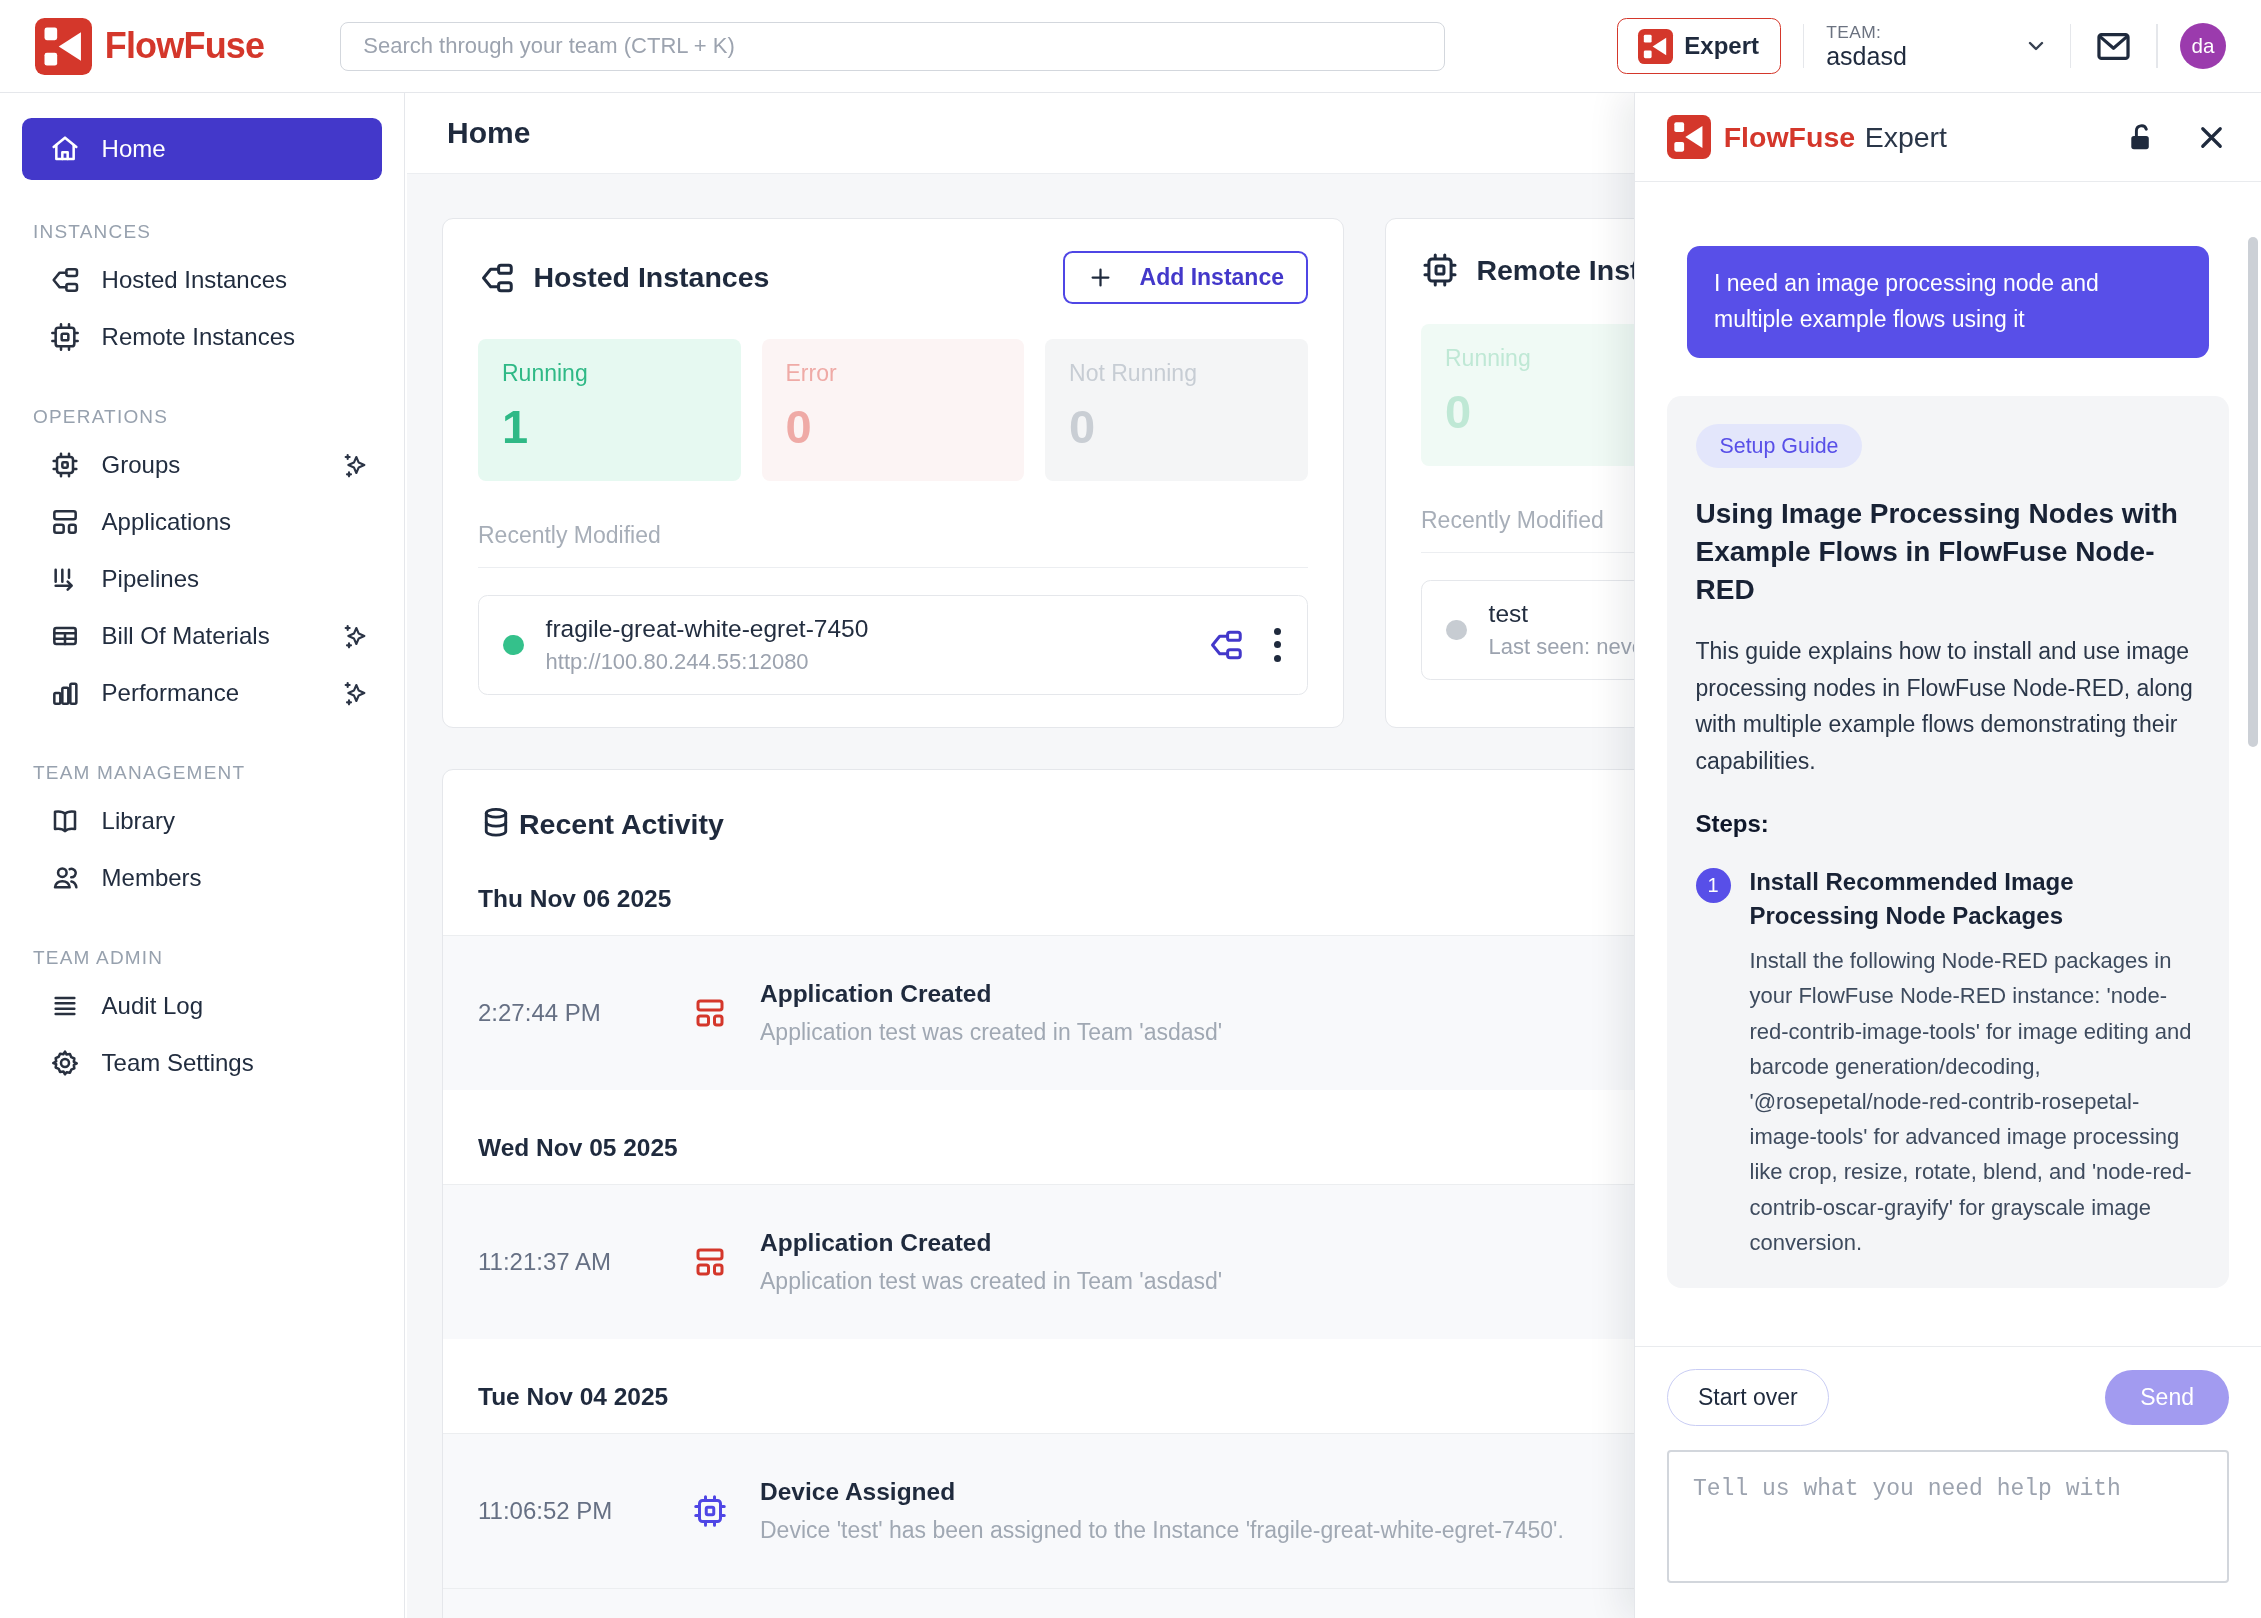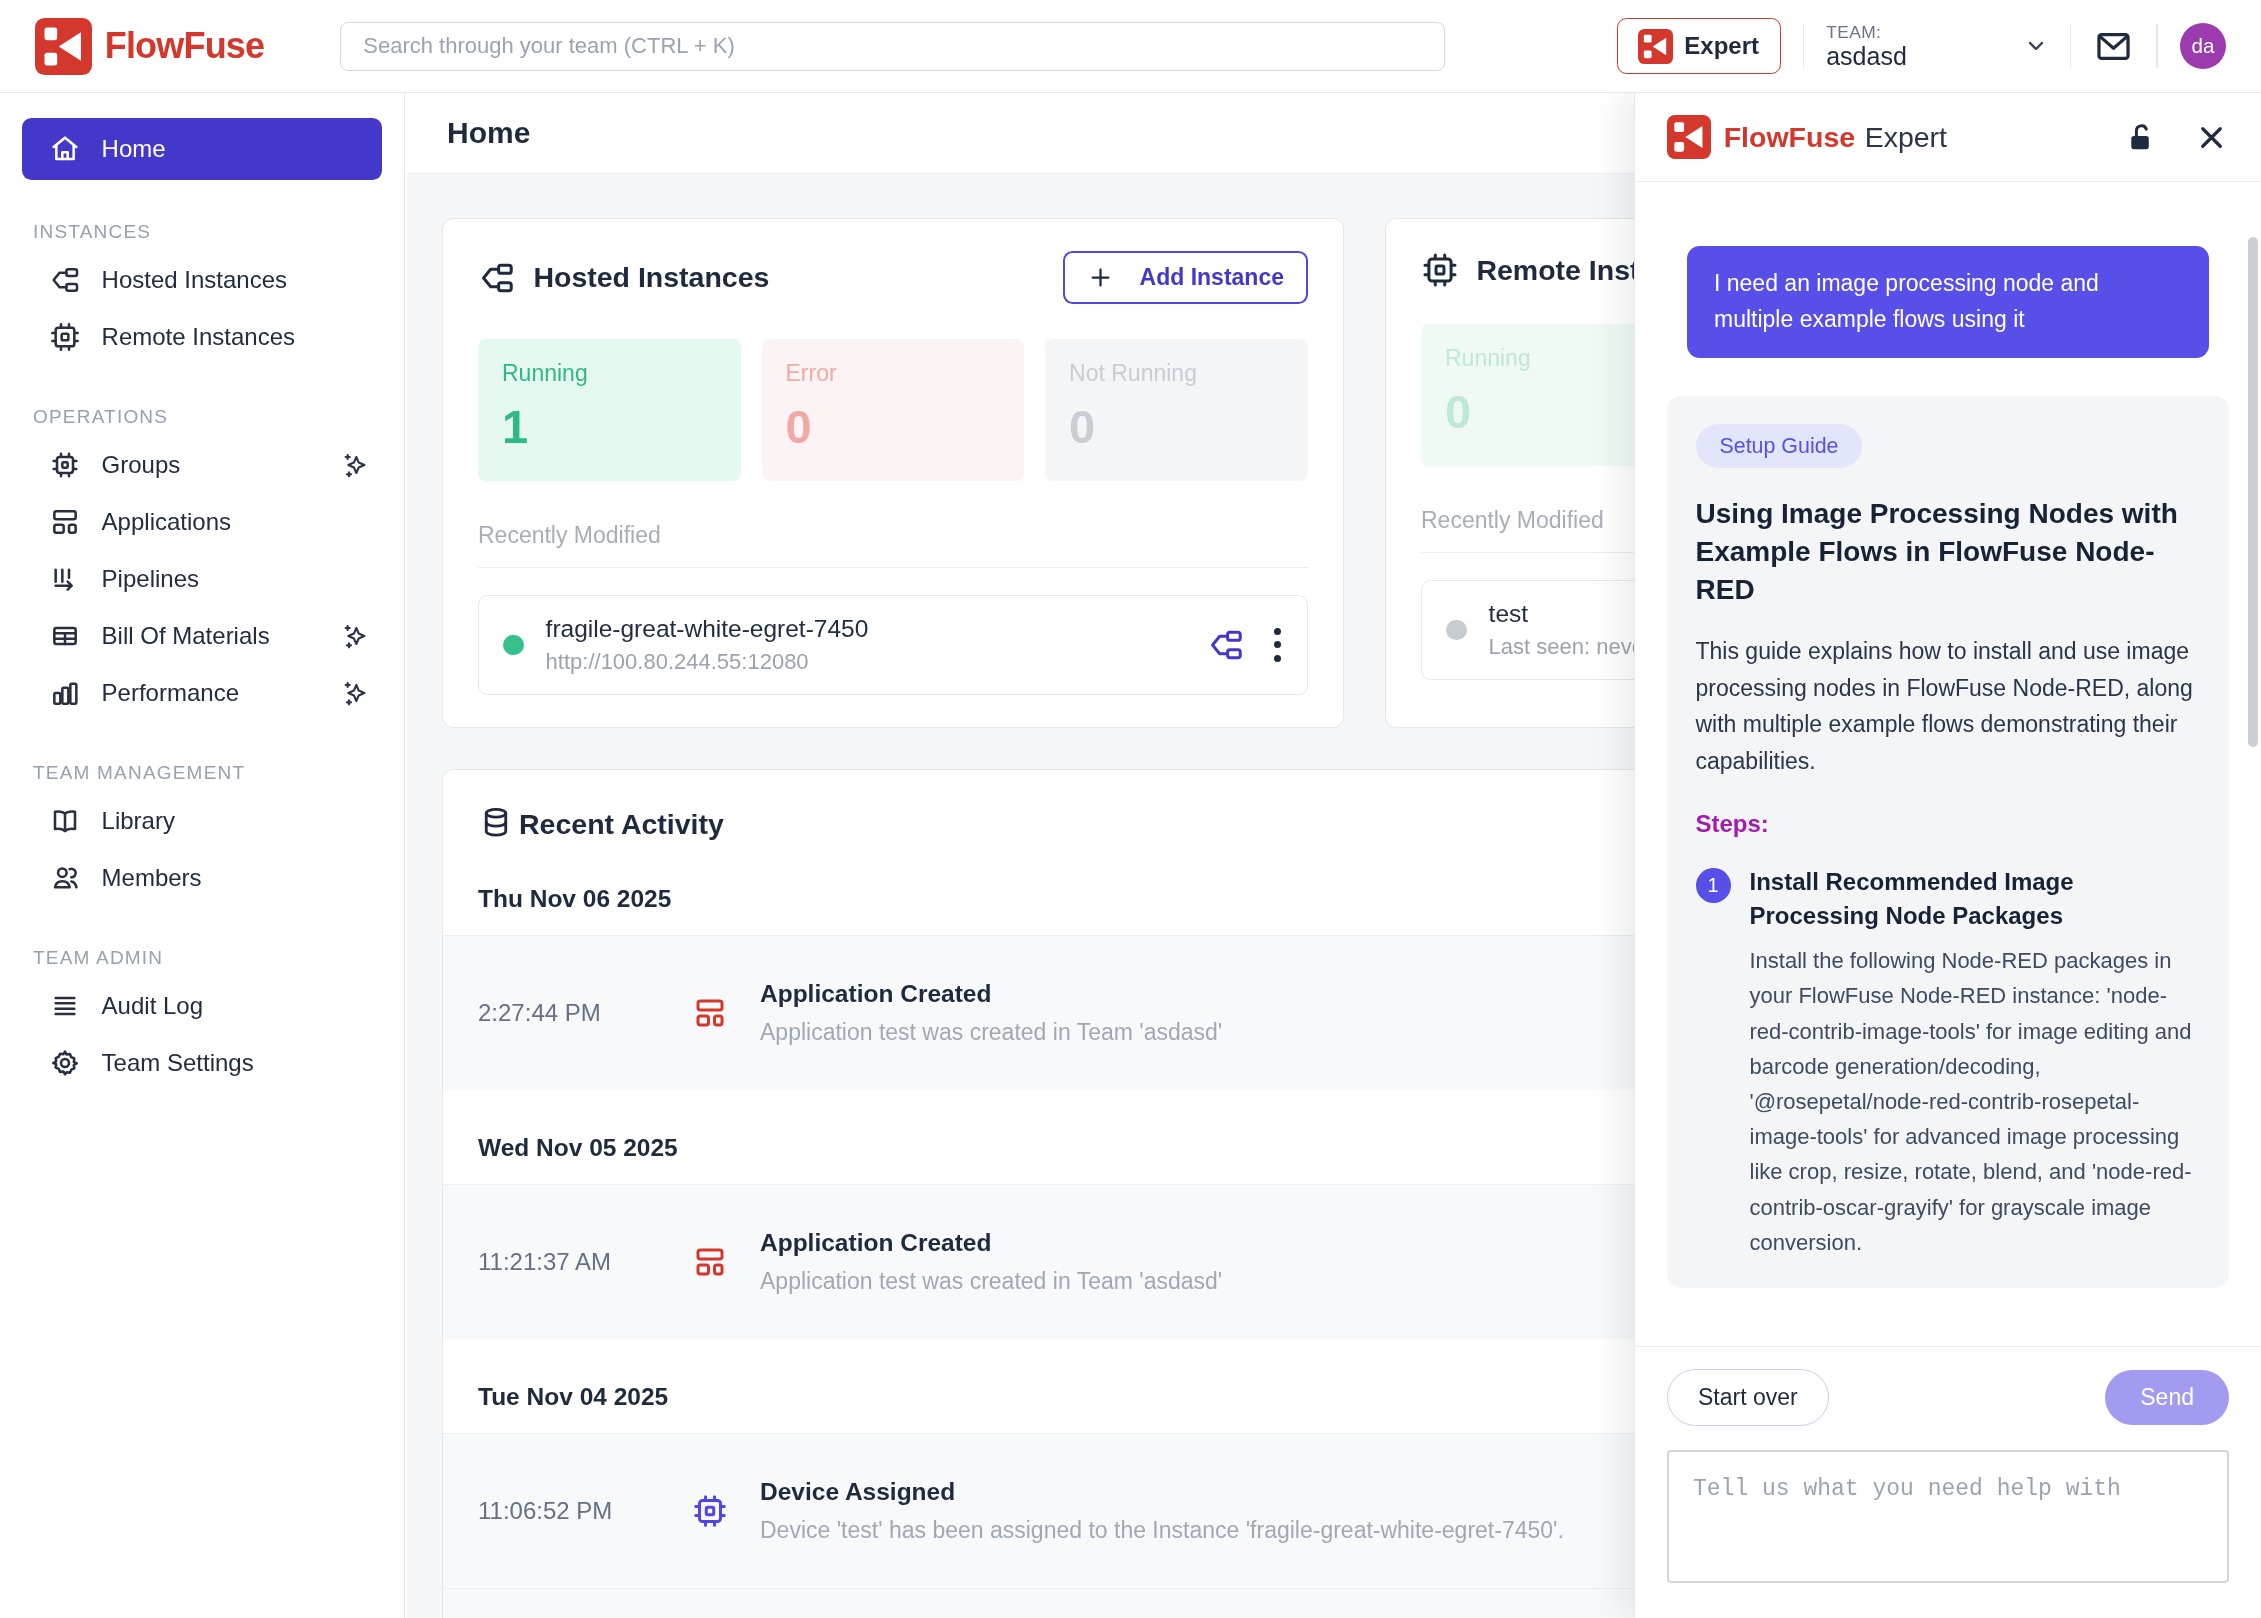--- a/index.html
+++ b/index.html
@@ -101,21 +101,21 @@
   .panel-body { flex:1; overflow:hidden; padding:28.5px 32px 0; }
   .info-box { background:#eef0fc; border-radius:11px; padding:22px 25px; font-size:23px; line-height:1.5; color:#4f46e5; }
   .info-box a { color:#4f46e5; text-decoration:underline; cursor:pointer; }
   .bubble-row { display:flex; justify-content:center; margin-top:35px; }
   .bubble { background:#584fe8; color:#fff; font-size:23px; line-height:1.55; border-radius:12.7px;
     padding:20.6px 27px; max-width:522px; }
   .guide-card { background:#f4f5f7; border-radius:14.2px; padding:28.5px; margin-top:38px; }
   .pill { display:inline-block; background:#e3e6fb; color:#584fe8; font-size:21.4px; border-radius:790px; padding:9.5px 24px; }
   .guide-title { font-size:28px; font-weight:700; color:#182235; line-height:1.35; margin-top:27px; }
   .guide-p { font-size:23px; color:#2a3648; line-height:1.6; margin-top:24px; }
-  .steps-label { font-size:24px; font-weight:700; color:#a21caf; margin-top:30px; }
+  .steps-label { font-size:24px; font-weight:700; color:#0f172a; margin-top:30px; }
   .step { display:flex; gap:19px; margin-top:27px; }
   .step-num { width:35px; height:35px; border-radius:50%; background:#584fe8; color:#fff; font-size:20px;
     display:flex; align-items:center; justify-content:center; flex:0 0 auto; margin-top:3.2px; }
   .step-title { font-size:24px; font-weight:700; color:#182235; line-height:1.4; }
   .step-body { font-size:22px; color:#3e4b5e; line-height:1.6; margin-top:11px; }
   .panel-footer { flex:0 0 auto; border-top:1.6px solid #e9ebee; padding:22px 32px 0; display:flex; align-items:center; }
   .startover-btn { border:1.6px solid #c9cdf4; background:#fff; color:#1f2a3d; font-size:23px;
     border-radius:790px; padding:14.2px 30px; cursor:pointer; }
   .send-btn { margin-left:auto; border:none; background:#a29bf0; color:#fff; font-size:23px;
     border-radius:790px; padding:14.2px 35px; cursor:not-allowed; }

